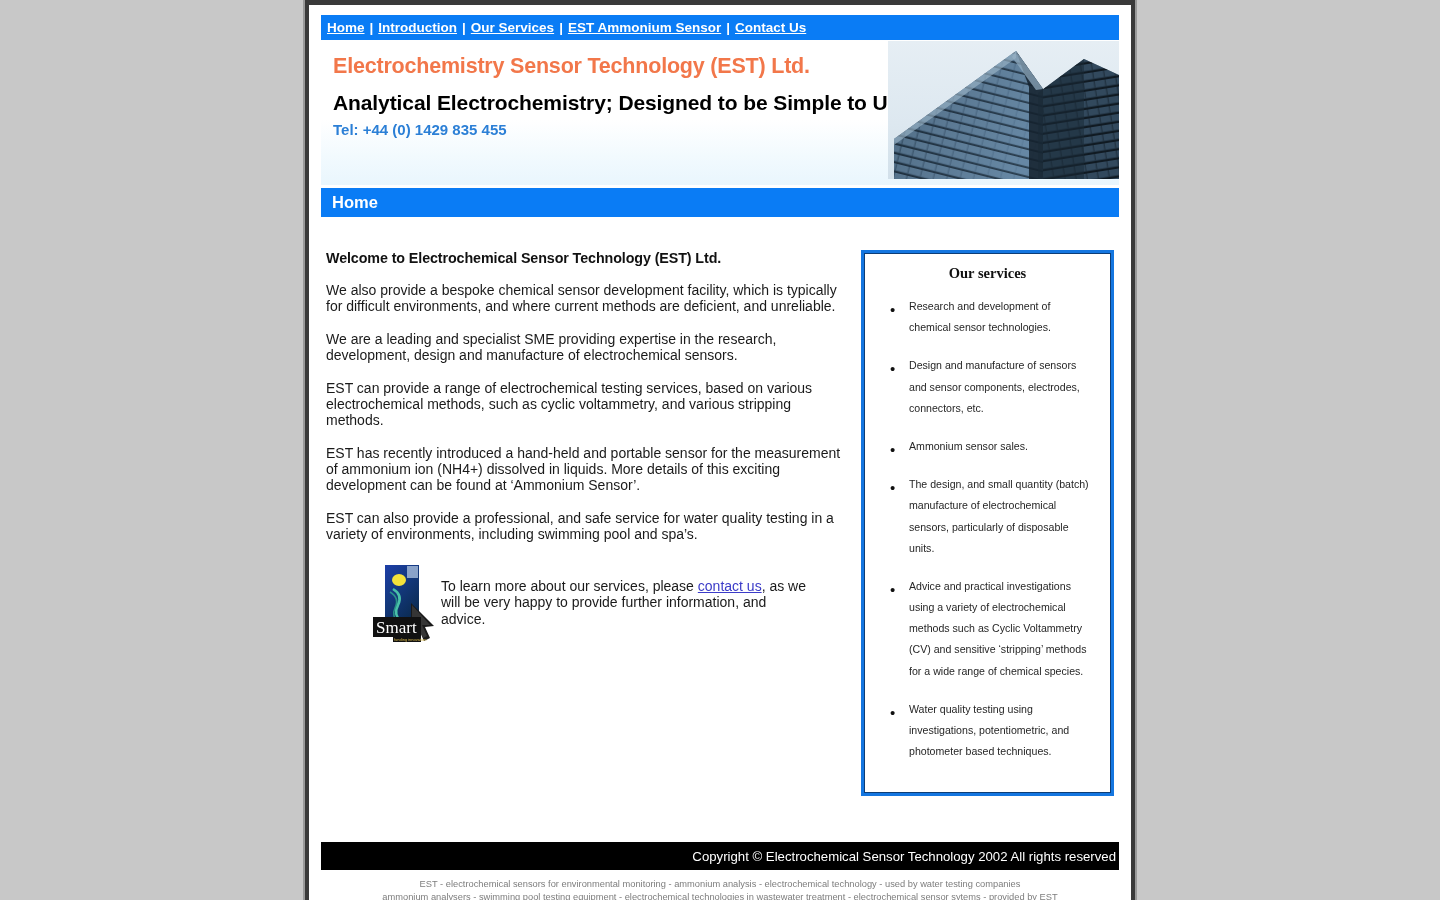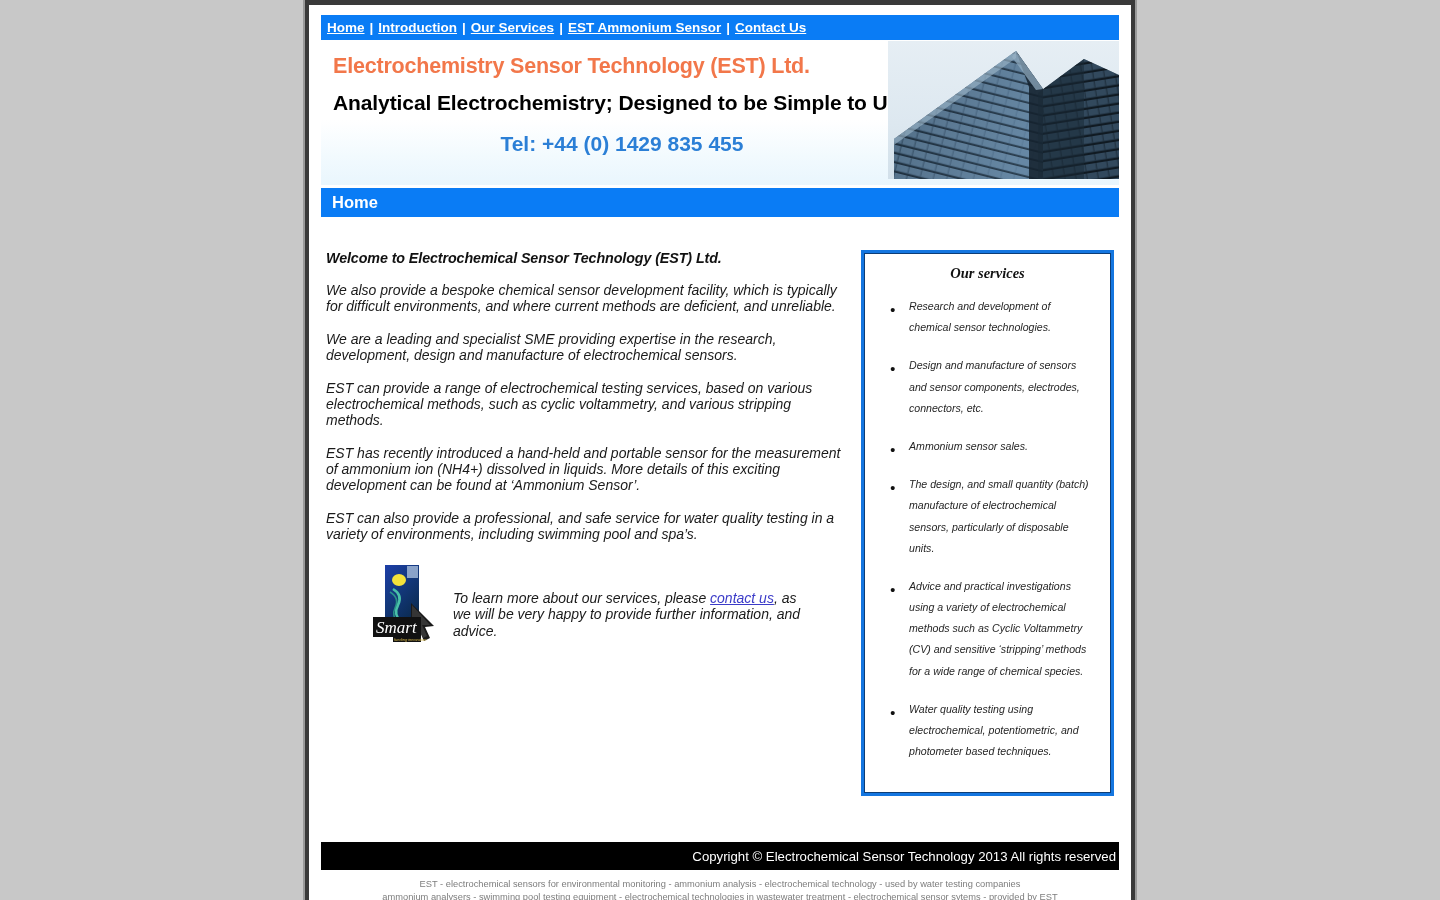--- a/index.html
+++ b/index.html
@@ -107,25 +107,24 @@
     letter-spacing: -0.2px;
   }
   #brand-tagline {
     font-size: 21px;
     font-weight: bold;
     color: #000000;
     margin-top: 12px;
     letter-spacing: -0.1px;
   }
   #brand-tel {
-    font-size: 21px;
+    font-size: 15px;
     font-weight: bold;
     color: #2b7fd6;
-    margin-top: 17px;
-    text-align: center;
+    margin-top: 6px;
   }
 
   
   #building-photo {
     position: absolute;
     right: 0px;
     top: 1px;
     width: 231px;
     height: 138px;
     overflow: hidden;
@@ -147,21 +146,20 @@
     color: #ffffff;
     font-size: 16.5px;
     font-weight: bold;
   }
 
   
   #content-row {
     display: flex;
     align-items: flex-start;
     padding-top: 33px;
-    font-style: italic;
   }
   #main-col {
     width: 528px;
     padding-left: 5px;
     box-sizing: border-box;
   }
   #spacer-col { width: 12px; flex: 0 0 12px; }
   #aside-col {
     width: 253px;
     flex: 0 0 253px;
@@ -200,21 +198,21 @@
     position: relative;
   }
   #lower-text {
     padding-left: 26px;
     padding-top: 9px;
   }
   .lower-para {
     font-size: 14px;
     color: #1a1a1a;
     line-height: 1.2;
-    margin: 16px;
+    margin: 4px;
     max-width: 365px;
   }
   #trademark-para { margin-top: 43px; }
   .inline-link {
     color: #3b3bc8;
     text-decoration: underline;
     cursor: pointer;
   }
 
   
@@ -414,30 +412,30 @@
 
         <div id="aside-col">
           <div id="services-box">
             <div id="services-title">Our services</div>
             <ul id="services-list">
               <li>Research and development of chemical sensor technologies.</li>
               <li>Design and manufacture of sensors and sensor components, electrodes, connectors, etc.</li>
               <li>Ammonium sensor sales.</li>
               <li>The design, and small quantity (batch) manufacture of electrochemical sensors, particularly of disposable units.</li>
               <li>Advice and practical investigations using a variety of electrochemical methods such as Cyclic Voltammetry (CV) and sensitive ‘stripping’ methods for a wide range of chemical species.</li>
-              <li>Water quality testing using electrochemical, potentiometric, and photometer based techniques.</li>
+              <li>Water quality testing using investigations, potentiometric, and photometer based techniques.</li>
             </ul>
           </div>
         </div>
 
       </div>
     </div>
 
     <div id="copyright-bar">
-      <span>Copyright © Electrochemical Sensor Technology 2013  All rights reserved</span>
+      <span>Copyright © Electrochemical Sensor Technology 2002  All rights reserved</span>
     </div>
 
     <div id="keyword-footer">
       <div>EST - electrochemical sensors for environmental monitoring - ammonium analysis - electrochemical technology - used by water testing companies</div>
       <div>ammonium analysers - swimming pool testing equipment - electrochemical technologies in wastewater treatment - electrochemical sensor sytems - provided by EST</div>
     </div>
 
   </div>
 </div>
 

